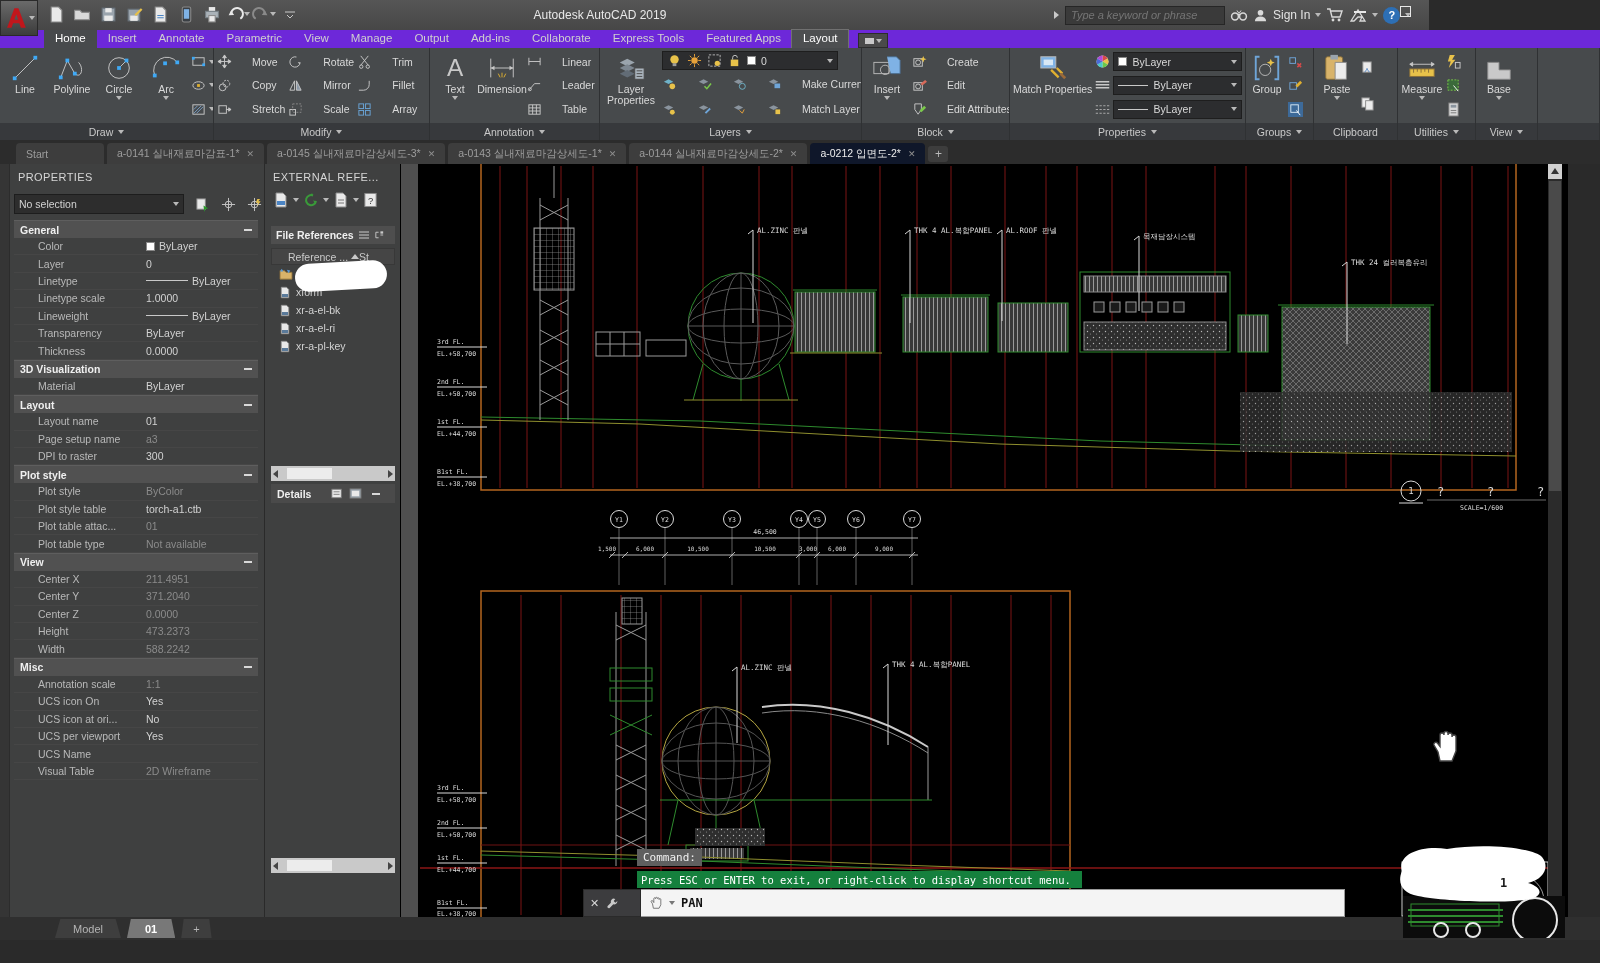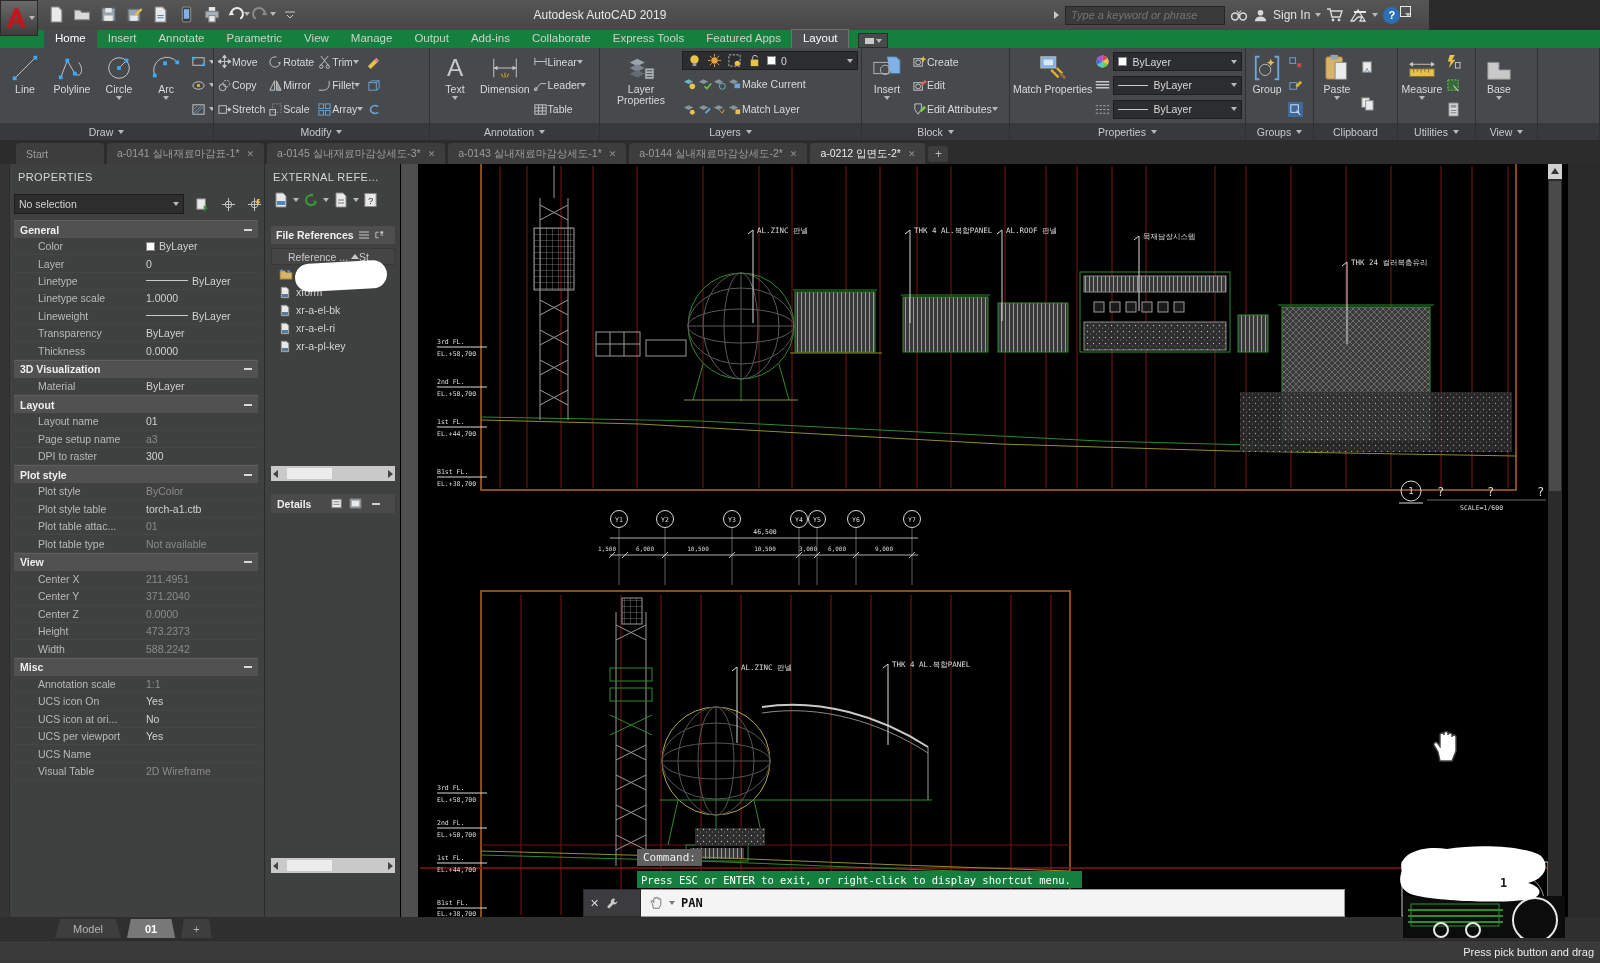--- a/index.html
+++ b/index.html
@@ -14,43 +14,43 @@
 .qbtn{width:24px;height:24px;display:flex;align-items:center;justify-content:center}
 .apptitle{position:absolute;left:420px;top:0;width:360px;height:30px;display:flex;align-items:center;justify-content:center;color:#e8e8e8;font-size:12px}
 .infocenter{position:absolute;left:1052px;top:4px;height:22px;display:flex;align-items:center;gap:5px}
 .icsearch{width:160px;height:19px;background:#3a3a3a;border:1px solid #262626;color:#a9a9a9;font-style:italic;font-size:11px;padding:0 5px;font-family:"Liberation Sans",sans-serif}
 .signin{color:#e3e3e3;font-size:12px}
 .helpdot{width:17px;height:17px;border-radius:50%;background:#2d6fb5;color:#fff;font-size:11px;font-weight:bold;display:flex;align-items:center;justify-content:center}
 .winbtns{position:absolute;right:18px;top:6px;display:flex;gap:34px;align-items:center}
 .wmin{width:12px;height:2px;background:#e8e8e8}
 .wmax{width:11px;height:11px;border:1.5px solid #e8e8e8}
 
-.tabrow{position:absolute;left:0;top:30px;width:1600px;height:18px;background:#15803d;display:flex;align-items:flex-end;padding-left:44px}
+.tabrow{position:absolute;left:0;top:30px;width:1600px;height:18px;background:#6d28d9;display:flex;align-items:flex-end;padding-left:44px}
 .rtab{padding:2px 11px;font-size:11.5px;color:#cfcfcf;height:18px}
 .rtab.active{background:#474a4c;color:#fff}
 .rtab.boxed{background:#4d4f51;outline:1px solid #707070;color:#fff}
 .wsbtn{margin-left:10px;width:30px;height:15px;background:#4a4a4a;border:1px solid #2c2c2c;display:flex;align-items:center;justify-content:center;gap:2px}
 .wsbtn .sq{width:9px;height:6px;background:#c9c9c9}
 
 .ribbon{position:absolute;left:0;top:48px;width:1600px;height:92px;background:#474a4c;display:flex}
 .panel{height:92px;border-right:1px solid #2f3133;display:flex;flex-direction:column;flex:none}
 .pbody{flex:1;display:flex;padding:2px 3px;gap:3px;overflow:hidden}
 .plbl{height:17px;background:#37393c;color:#c9c9c9;font-size:10.5px;display:flex;align-items:center;justify-content:center;gap:5px}
 .bigb{display:flex;flex-direction:column;align-items:center;min-width:44px;color:#d9d9d9;font-size:10.5px;gap:1px;padding-top:3px;text-align:center;line-height:11px}
 .bigb svg{width:30px;height:30px;flex:none}
-.smrow{display:flex;align-items:center;gap:0;height:23px;color:#d9d9d9;font-size:10.5px;white-space:nowrap}
+.smrow{display:flex;align-items:center;gap:20px;height:23px;color:#d9d9d9;font-size:10.5px;white-space:nowrap}
 .sico{width:15px;height:15px;flex:none}
 .col{display:flex;flex-direction:column;justify-content:space-around}
 .dd{display:flex;align-items:center;background:#2c2d2f;border:1px solid #1e1e1e;height:19px;padding:0 4px;color:#d9d9d9;font-size:10.5px;gap:5px}
 .dd .tri{margin-left:auto}
 .minis{display:flex;gap:3px;align-items:center}
 
 .filetabs{position:absolute;left:0;top:140px;width:1600px;height:24px;background:#2c2c2c;display:flex;align-items:flex-end;padding-left:16px;gap:3px}
 .ftab{height:21px;background:#3d3d3d;color:#9d9d9d;font-size:10.5px;display:flex;align-items:center;gap:7px;padding:0 10px;border-radius:4px 4px 0 0;white-space:nowrap}
-.ftab.active{background:#404040;color:#ededed}
+.ftab.active{background:#0f172a;color:#ededed}
 .ftab .x{color:#8f8f8f;font-size:9px}
 .ftadd{width:20px;height:16px;background:#3d3d3d;border-radius:3px;color:#b9b9b9;display:flex;align-items:center;justify-content:center;font-size:12px;margin-bottom:2px}
 
 .props{position:absolute;left:0;top:164px;width:264px;height:753px;background:#3f4040;color:#c9c9c9;font-size:10.5px}
 .grip{position:absolute;left:0;top:0;width:10px;height:100%;background:#353535;border-right:1px solid #2c2c2c}
 .palhead{position:absolute;left:10px;top:4px;width:254px;height:18px;display:flex;align-items:center;padding-left:8px;color:#d6d6d6;font-size:11px;letter-spacing:.4px}
 .selcombo{position:absolute;left:14px;top:30px;width:170px;height:20px;background:#2d2d2d;border:1px solid #1d1d1d;display:flex;align-items:center;padding:0 4px;color:#d3d3d3}
 .selcombo .tri{margin-left:auto}
 .ptools{position:absolute;left:192px;top:30px;display:flex;gap:6px}
 .ptool{width:20px;height:20px;display:flex;align-items:center;justify-content:center}
@@ -69,21 +69,21 @@
 .frbar{position:absolute;left:6px;top:62px;width:124px;height:18px;background:#4e4e4e;display:flex;align-items:center;padding:0 5px;color:#efefef;font-weight:bold;gap:4px}
 .xcolh{position:absolute;left:6px;top:84px;width:124px;height:17px;background:#454545;border:1px solid #383838;display:flex;align-items:center;padding-left:16px;color:#c9c9c9}
 .xrow{height:18px;display:flex;align-items:center;gap:5px;padding-left:8px;color:#d2d2d2}
 .xlist{position:absolute;left:6px;top:101px;width:124px}
 .sortup{width:0;height:0;border-left:4px solid transparent;border-right:4px solid transparent;border-bottom:5px solid #c9c9c9;display:inline-block}
 .hscroll{position:absolute;left:6px;width:124px;height:15px;background:#c9c9c9;display:flex;align-items:center;justify-content:space-between;padding:0 2px}
 .hthumb{position:absolute;left:16px;top:2px;width:45px;height:11px;background:#ececec}
 .harr{width:0;height:0;border-top:4px solid transparent;border-bottom:4px solid transparent}
 .harr.l{border-right:5px solid #444}
 .harr.r{border-left:5px solid #444}
-.detbar{position:absolute;left:6px;top:330px;width:124px;height:19px;background:#4a4a4a;display:flex;align-items:center;padding:0 6px;color:#efefef;font-weight:bold;gap:6px}
+.detbar{position:absolute;left:6px;top:320px;width:124px;height:19px;background:#4a4a4a;display:flex;align-items:center;padding:0 6px;color:#efefef;font-weight:bold;gap:6px}
 .detbar .minus{margin-left:4px}
 .xblob{position:absolute;left:30px;top:98px;width:92px;height:28px;background:#fff;border-radius:14px;transform:rotate(-3deg);z-index:4}
 
 .dwgwrap{position:absolute;left:400px;top:164px;width:1168px;height:753px;background:#000}
 .dt{font-family:"DejaVu Sans Mono",monospace;fill:#dcdcdc}
 
 .cmdprompt{position:absolute;left:637px;top:849px;height:17px;background:#5f5f5f;color:#efefef;font-family:"DejaVu Sans Mono",monospace;font-size:11px;display:flex;align-items:center;padding:0 6px;z-index:30}
 .cmdmsg{position:absolute;left:637px;top:871px;width:445px;height:17px;background:#15803d;color:#fff;font-family:"DejaVu Sans Mono",monospace;font-size:10.5px;display:flex;align-items:center;padding:0 4px;z-index:30;white-space:nowrap}
 .cmddock{position:absolute;left:583px;top:889px;width:762px;height:28px;display:flex;z-index:40}
 .dockdark{width:58px;background:#3c3c3e;border:1px solid #2a2a2a;display:flex;align-items:center;gap:7px;padding:0 6px;color:#d9d9d9}
@@ -1302,17 +1302,14 @@
   <svg width="34" height="36" viewBox="0 0 34 36">
         <path d="M10,33 L8,24 L4,17 a2,2 0 0 1 3.4,-2 L10,18.5 V7 a2,2 0 0 1 4,0 V5.5 a2,2 0 0 1 4,0 V7 a2,2 0 0 1 4,0 V9 a2,2 0 0 1 4,0 V23 l-4,10 z" fill="#fff" stroke="#444" stroke-width="1.4"></path>
       </svg>
 </div>
 
 <div class="sheetbar">
   <div class="stab">Model</div>
   <div class="stab active">01</div>
   <div class="stab plus">+</div>
 </div>
-<div class="statusbar">
-  <span>Press pick button and drag</span>
+
 </div>
 
-</div>
-
 </body></html>

